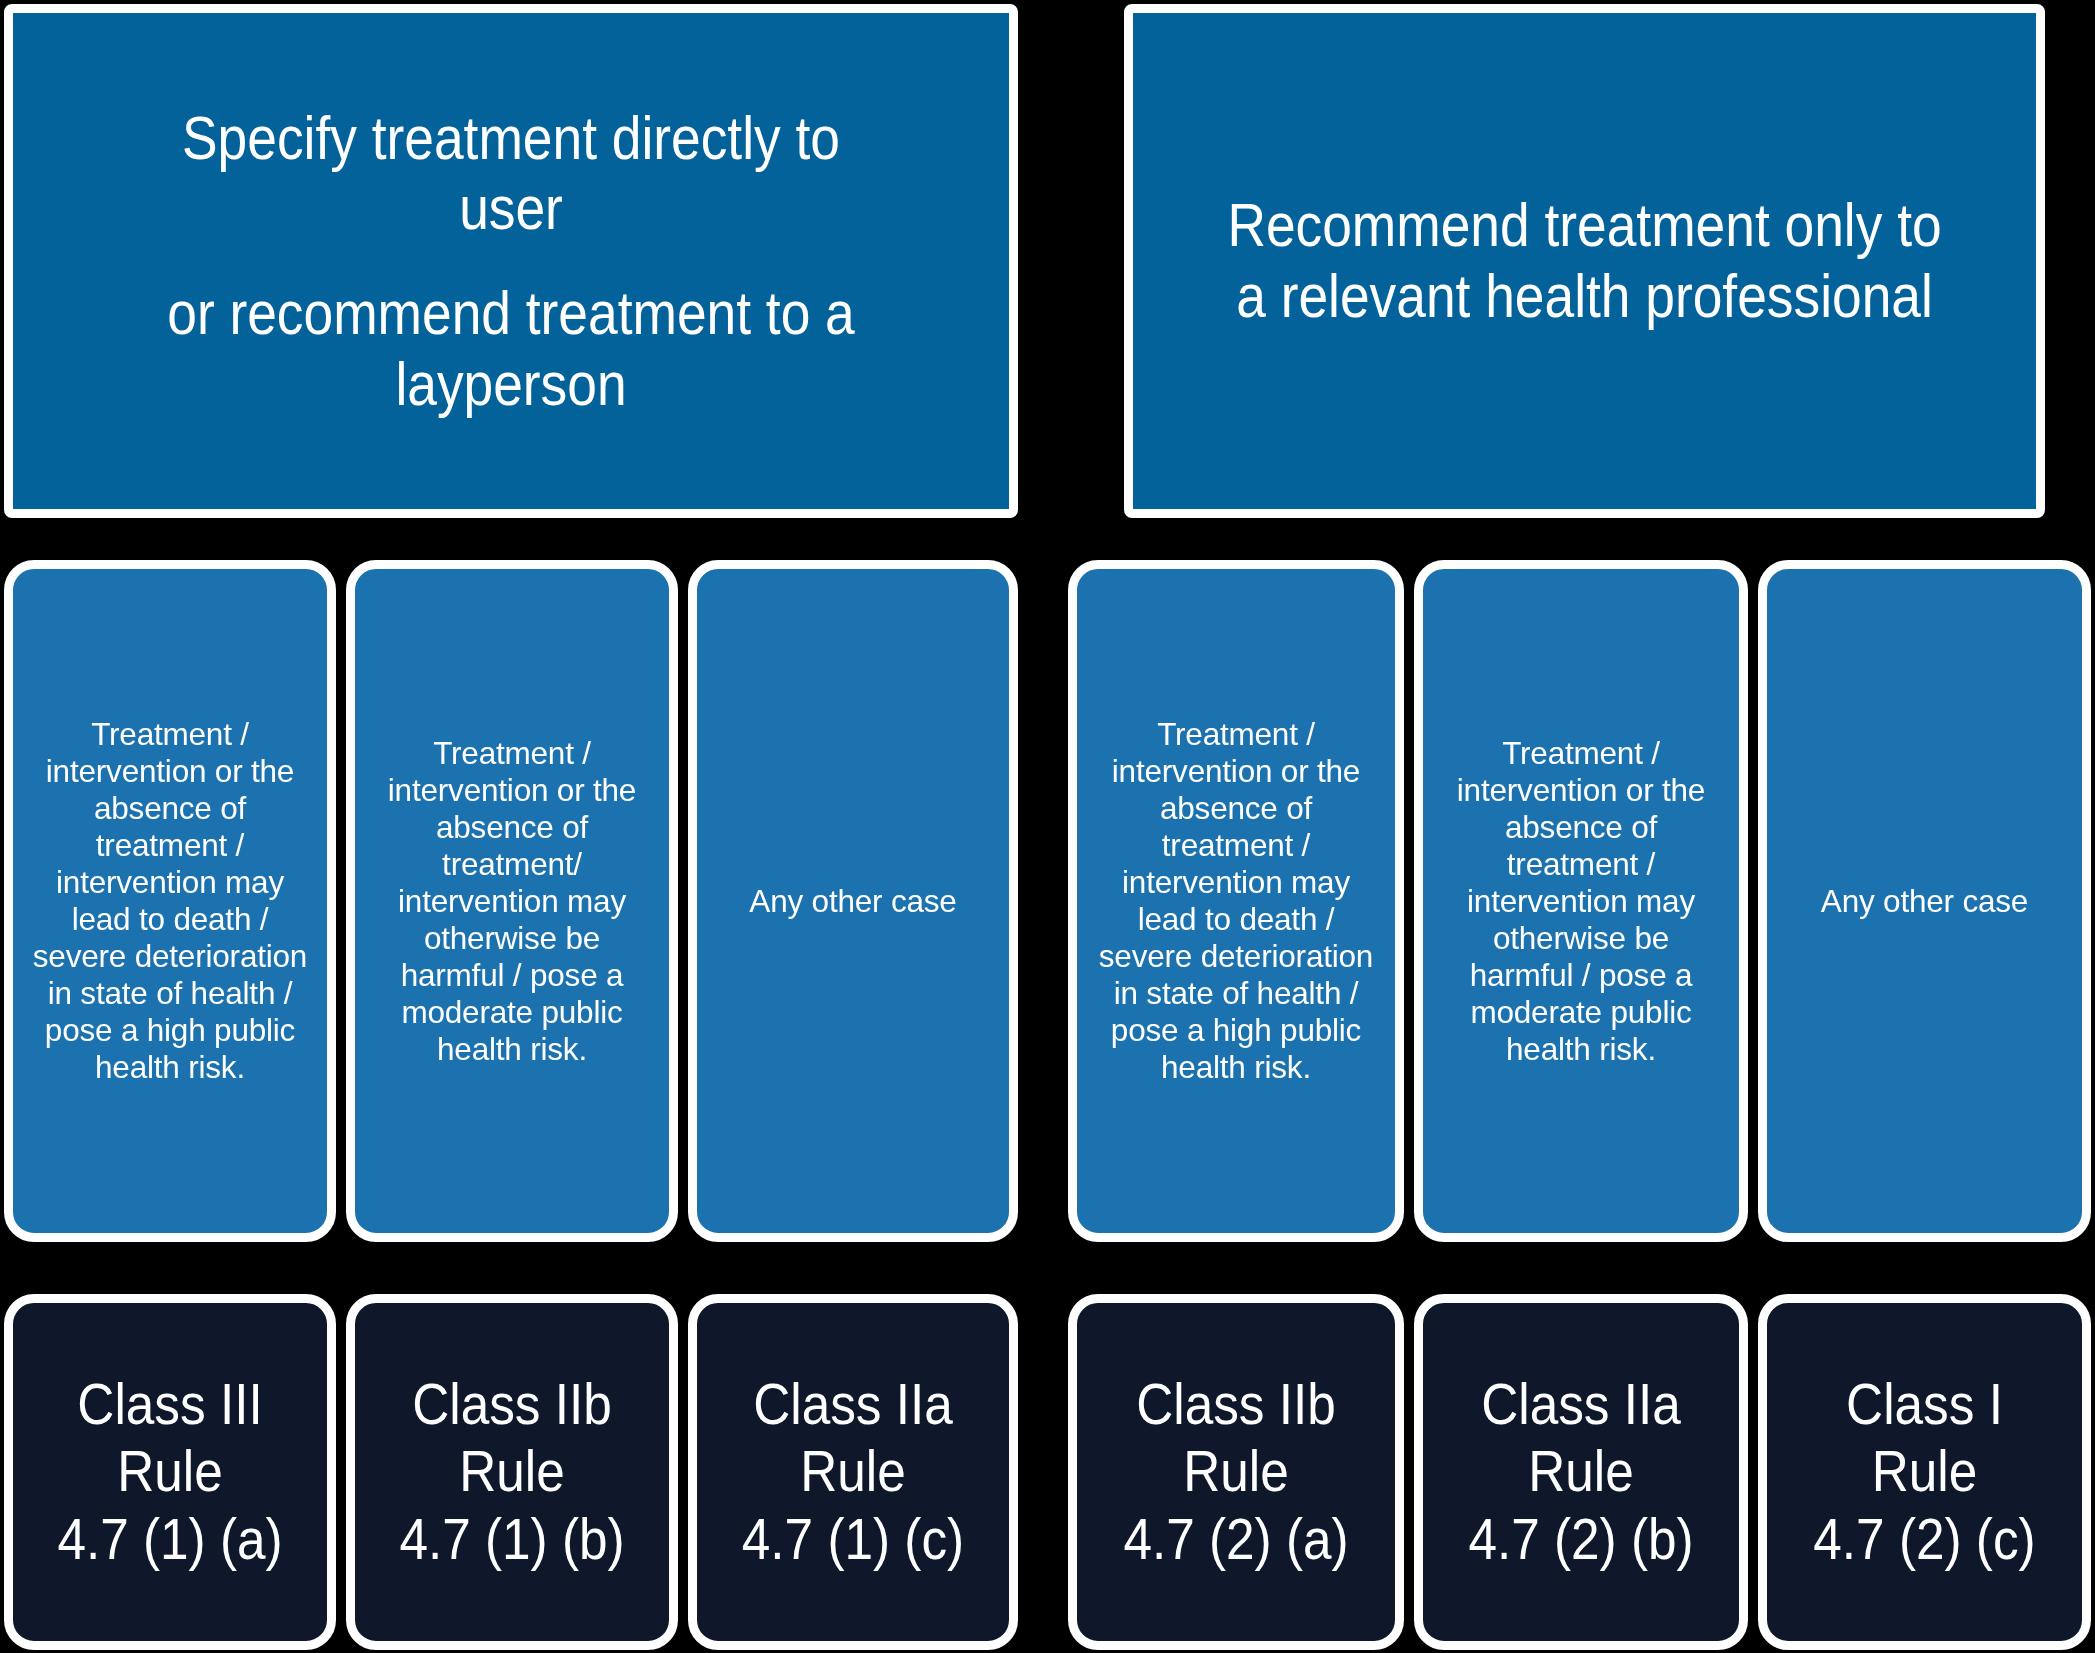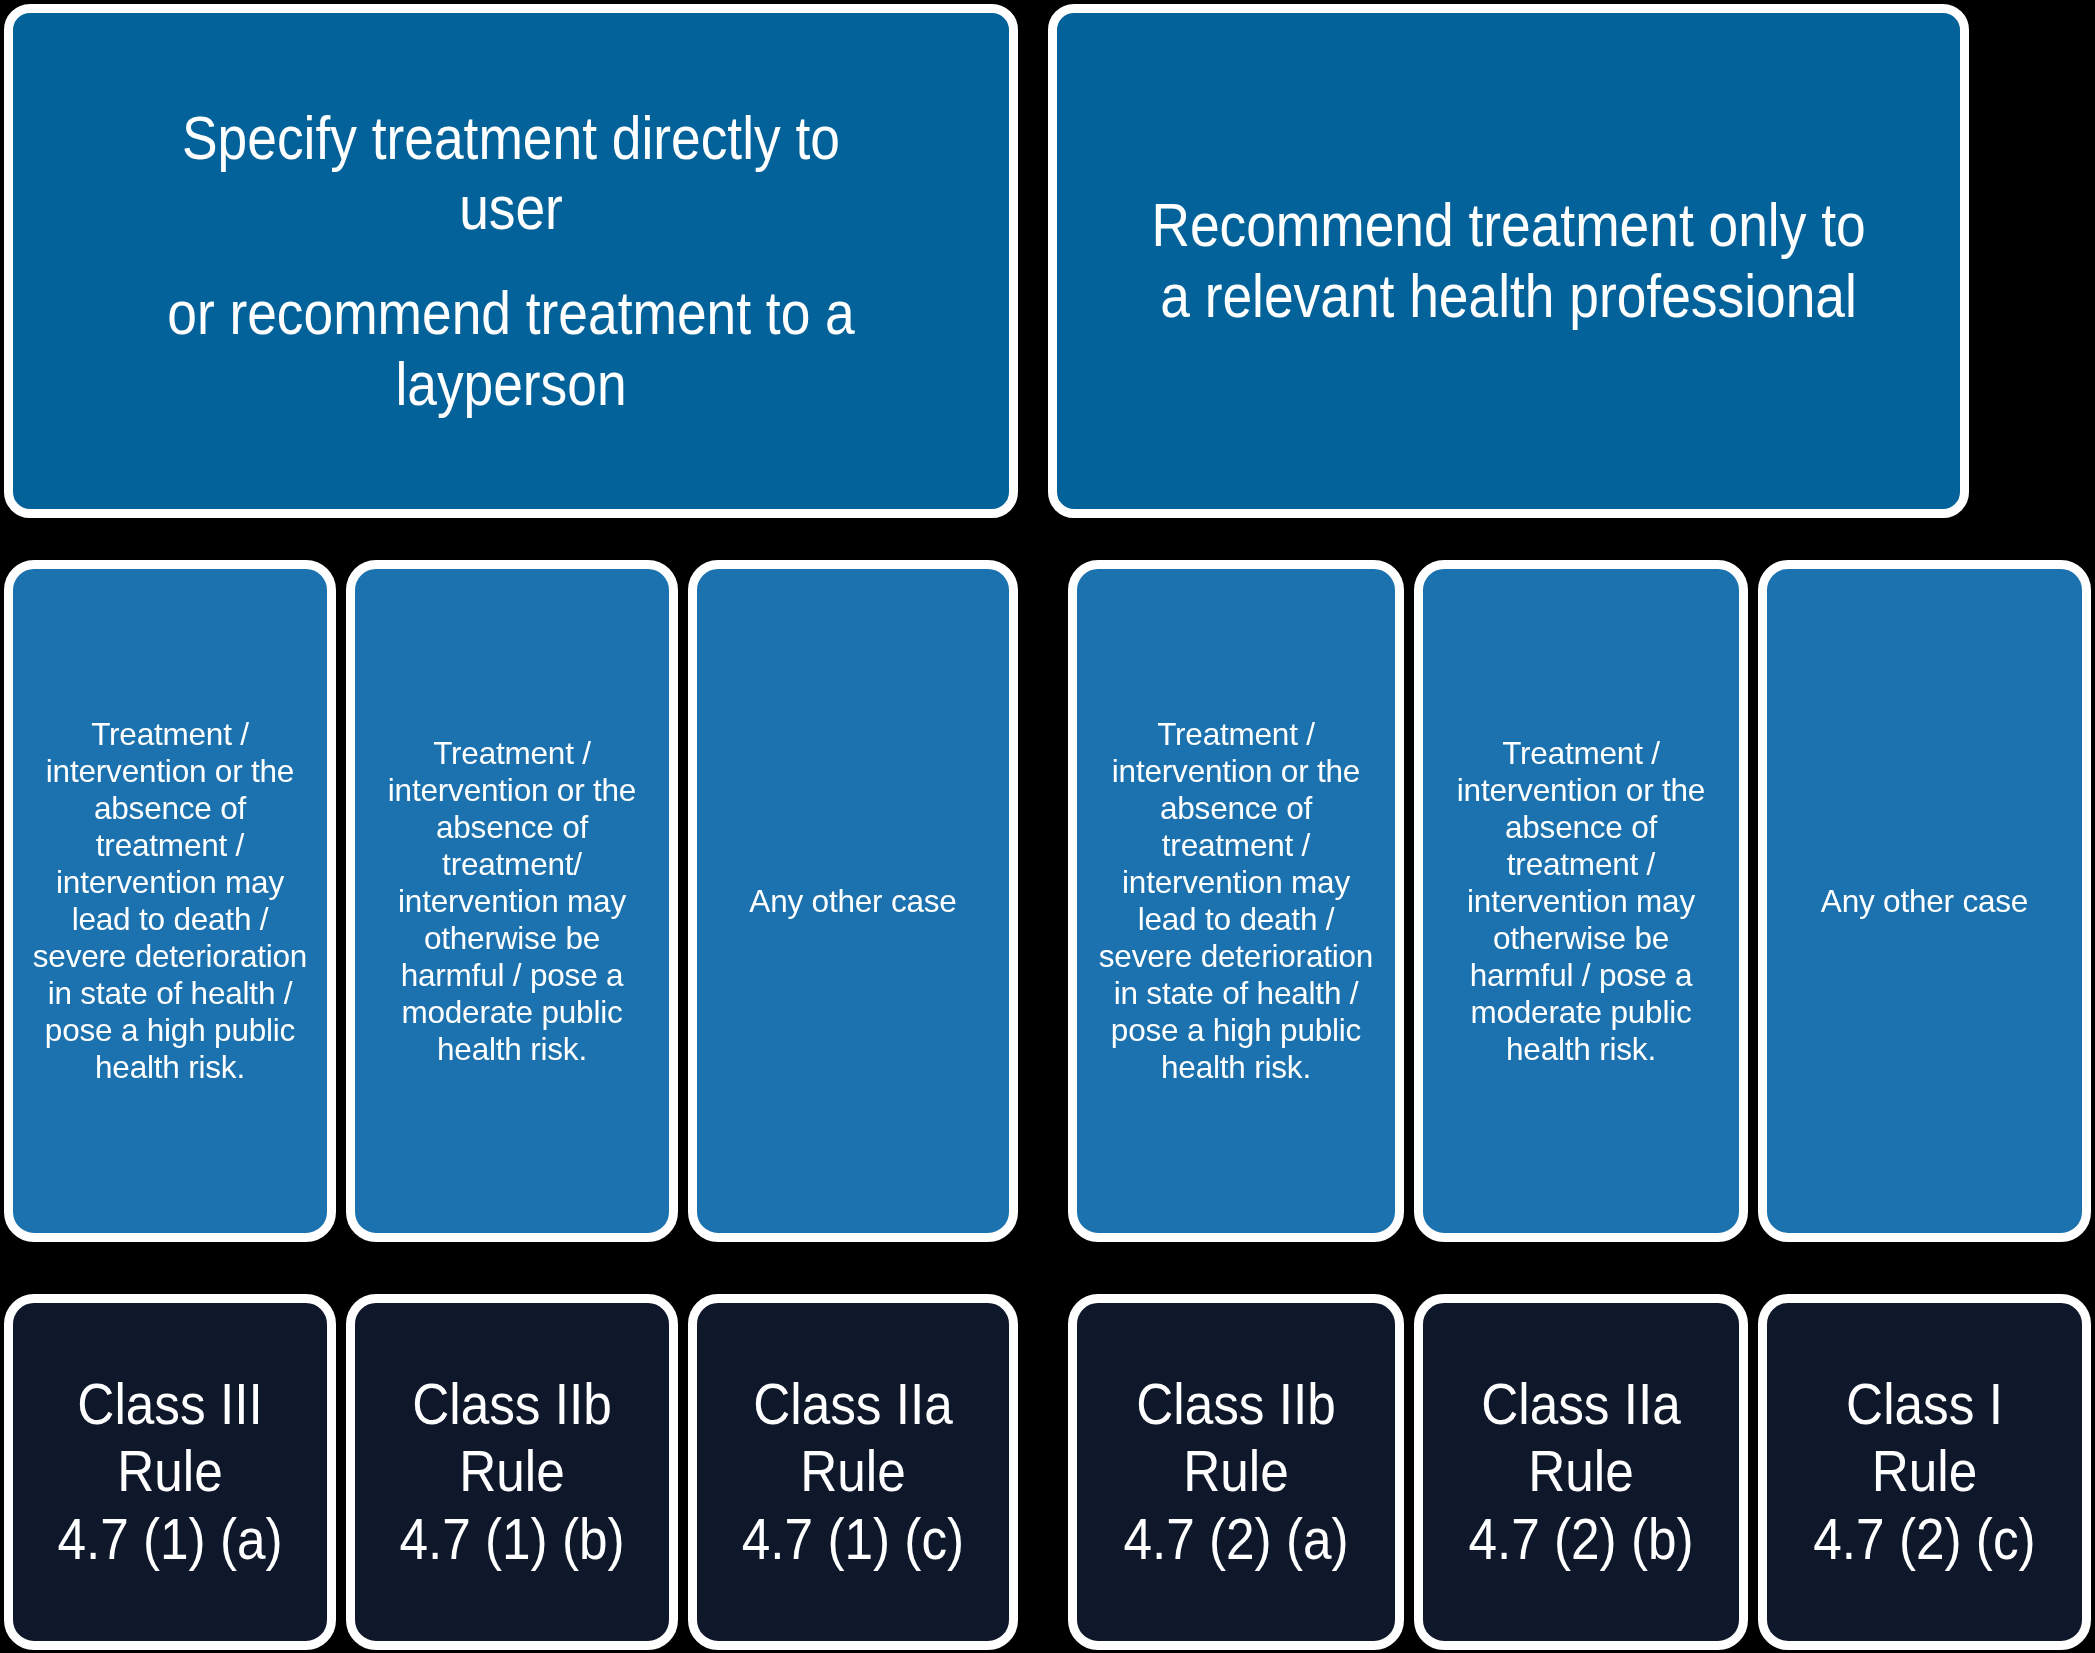--- a/index.html
+++ b/index.html
@@ -31,38 +31,38 @@
     align-items: center;
     justify-content: center;
     color: #ffffff;
     text-align: center;
     overflow: hidden;
   }
 
   
   .header-box {
     background: #04629A;
-    border-radius: 26px;
+    border-radius: 8px;
     top: 4px;
     height: 514px;
   }
   .header-box .txt {
     font-family: "Liberation Sans Narrow", "Liberation Sans", sans-serif;
     font-stretch: condensed;
     font-size: 62px;
     line-height: 1.14;
     padding: 0 30px;
     width: 100%;
     transform: scaleX(0.86);
   }
   .header-box .txt .ln { display: block; }
   .header-box .txt .sp { display: block; height: 0.55em; }
 
   #header-left  { left: 4px;    width: 1014px; }
-  #header-right { left: 1048px; width: 921px; }
+  #header-right { left: 1124px; width: 921px; }
 
   
   .criteria-box {
     background: #1C72AE;
     top: 560px;
     height: 682px;
     border-radius: 30px;
   }
   .criteria-box .txt {
     font-family: "Liberation Sans", sans-serif;

